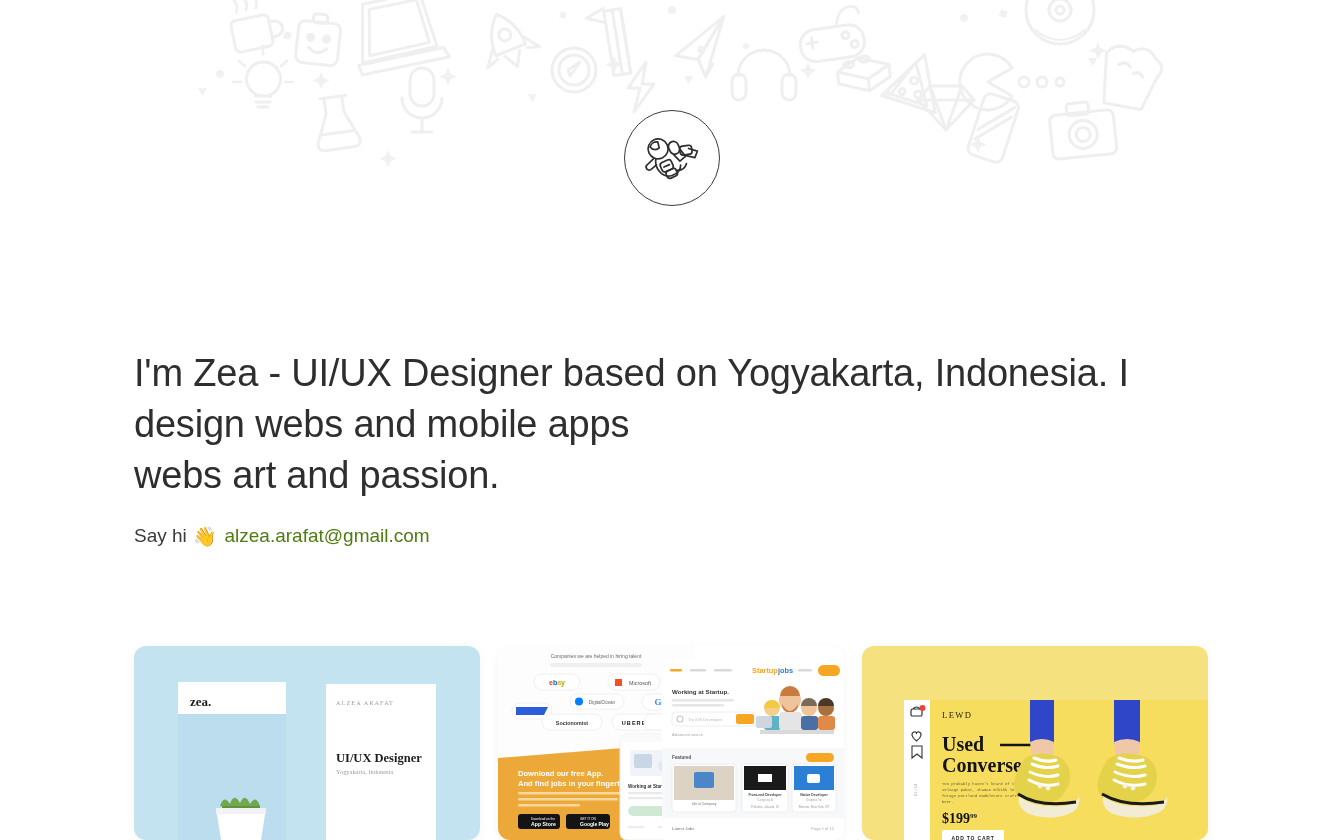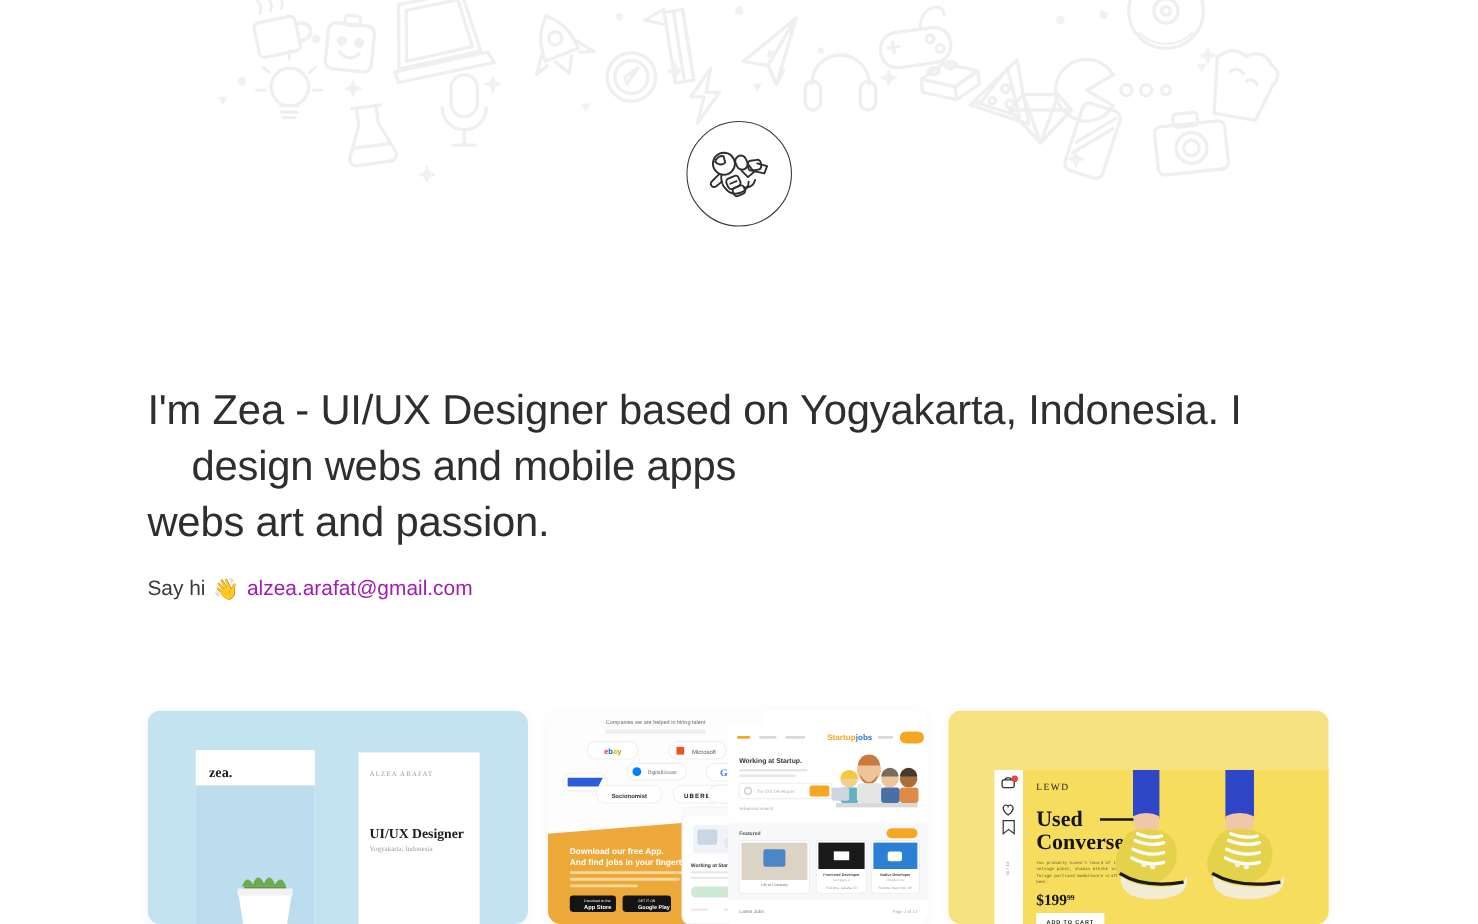--- a/index.html
+++ b/index.html
@@ -29,29 +29,29 @@
     border: 1.6px solid #3a3a3a; background: #fff;
     display: flex; align-items: center; justify-content: center;
   }
 
   
   .hero { position: absolute; left: 134px; top: 348px; width: 1010px; }
   .headline {
     font-size: 38px; line-height: 51px; font-weight: 400;
     color: #2e2e2e; letter-spacing: -0.2px;
   }
-  .headline .l2 { display: block; margin-left: 40px; }
+  .headline .l2 { display: block; }
   .headline .l3 { display: block; }
   .contact {
     margin-top: 24px; font-size: 19px; color: #3a3a3a;
     display: flex; align-items: center; gap: 7px;
   }
   .wave { font-size: 19px; line-height: 1; }
   .email {
-    color: #a21caf; text-decoration: none; font-size: 19px;
+    color: #4d7c0f; text-decoration: none; font-size: 19px;
   }
 
   
   .cards {
     position: absolute; left: 134px; top: 646px;
     display: flex; gap: 18px;
   }
   .card {
     width: 346px; height: 194px; border-radius: 12px;
     overflow: hidden; position: relative;

